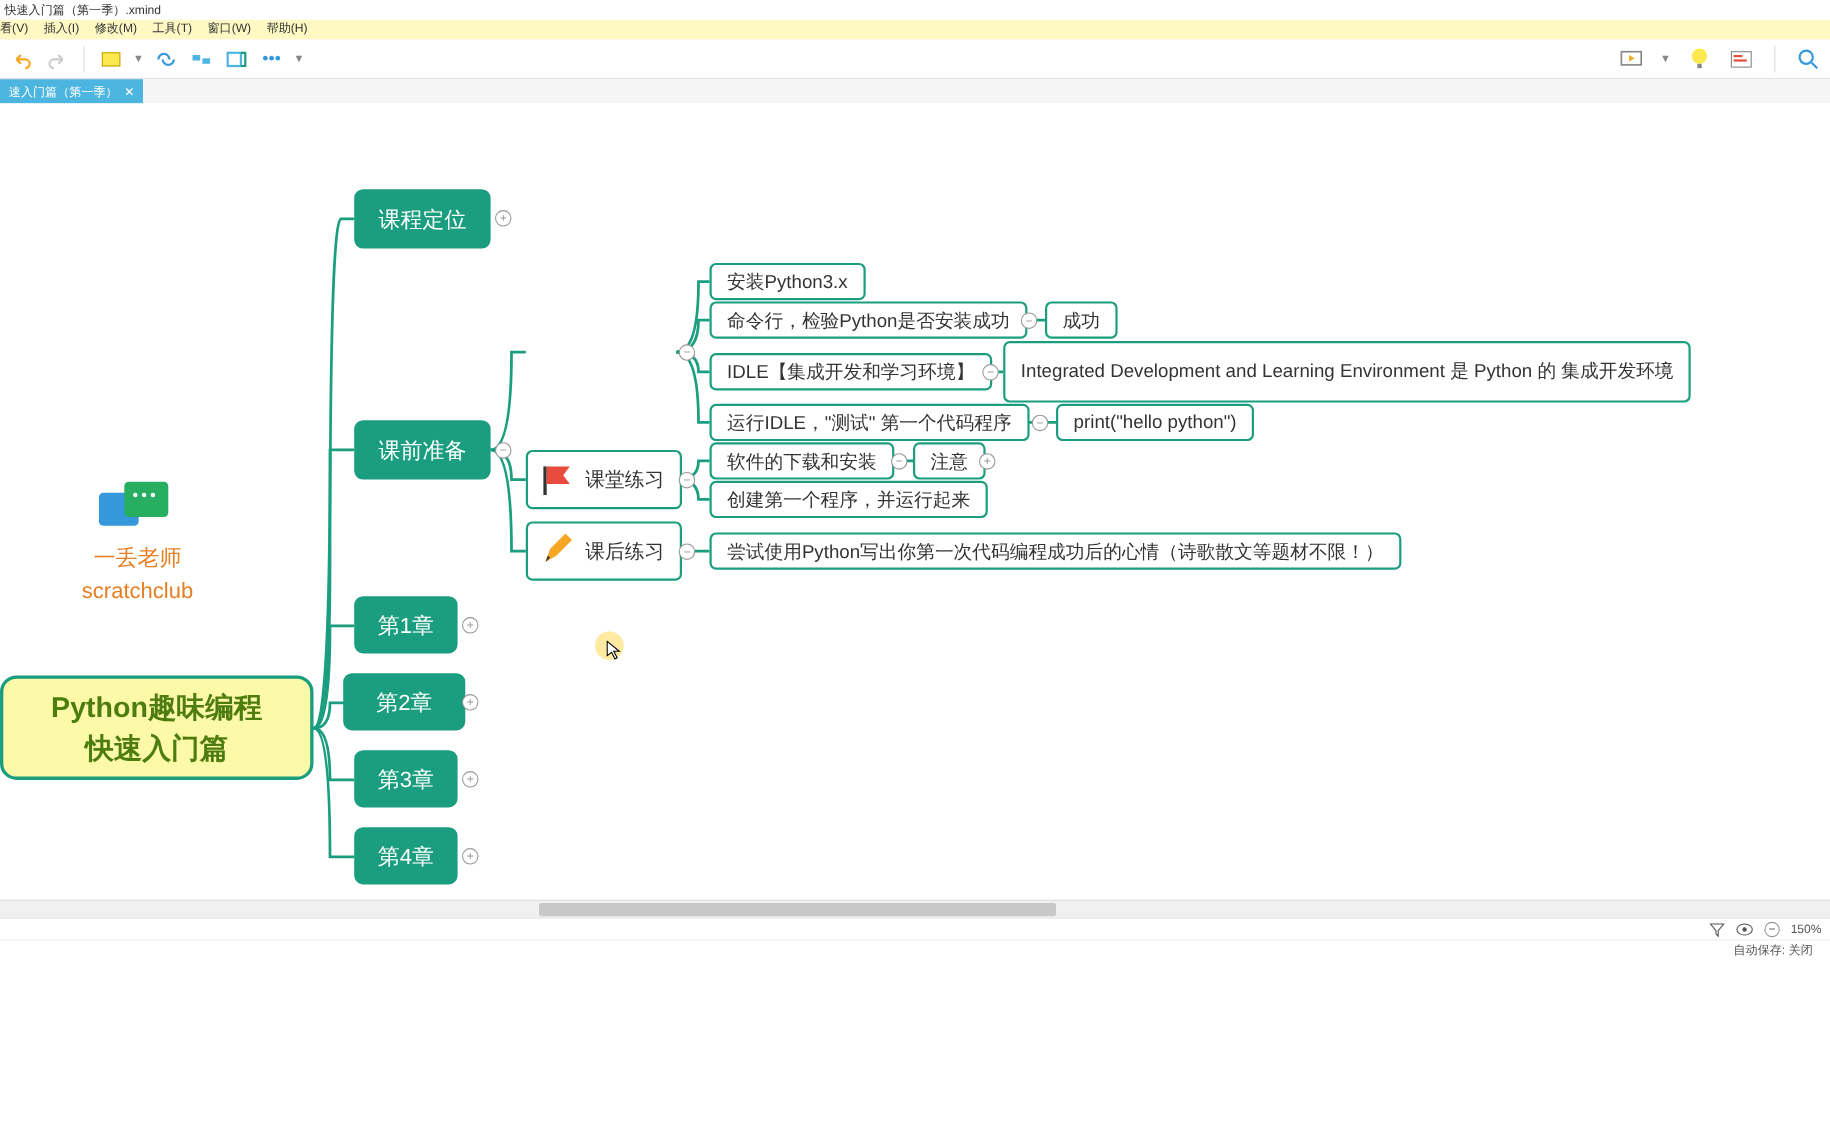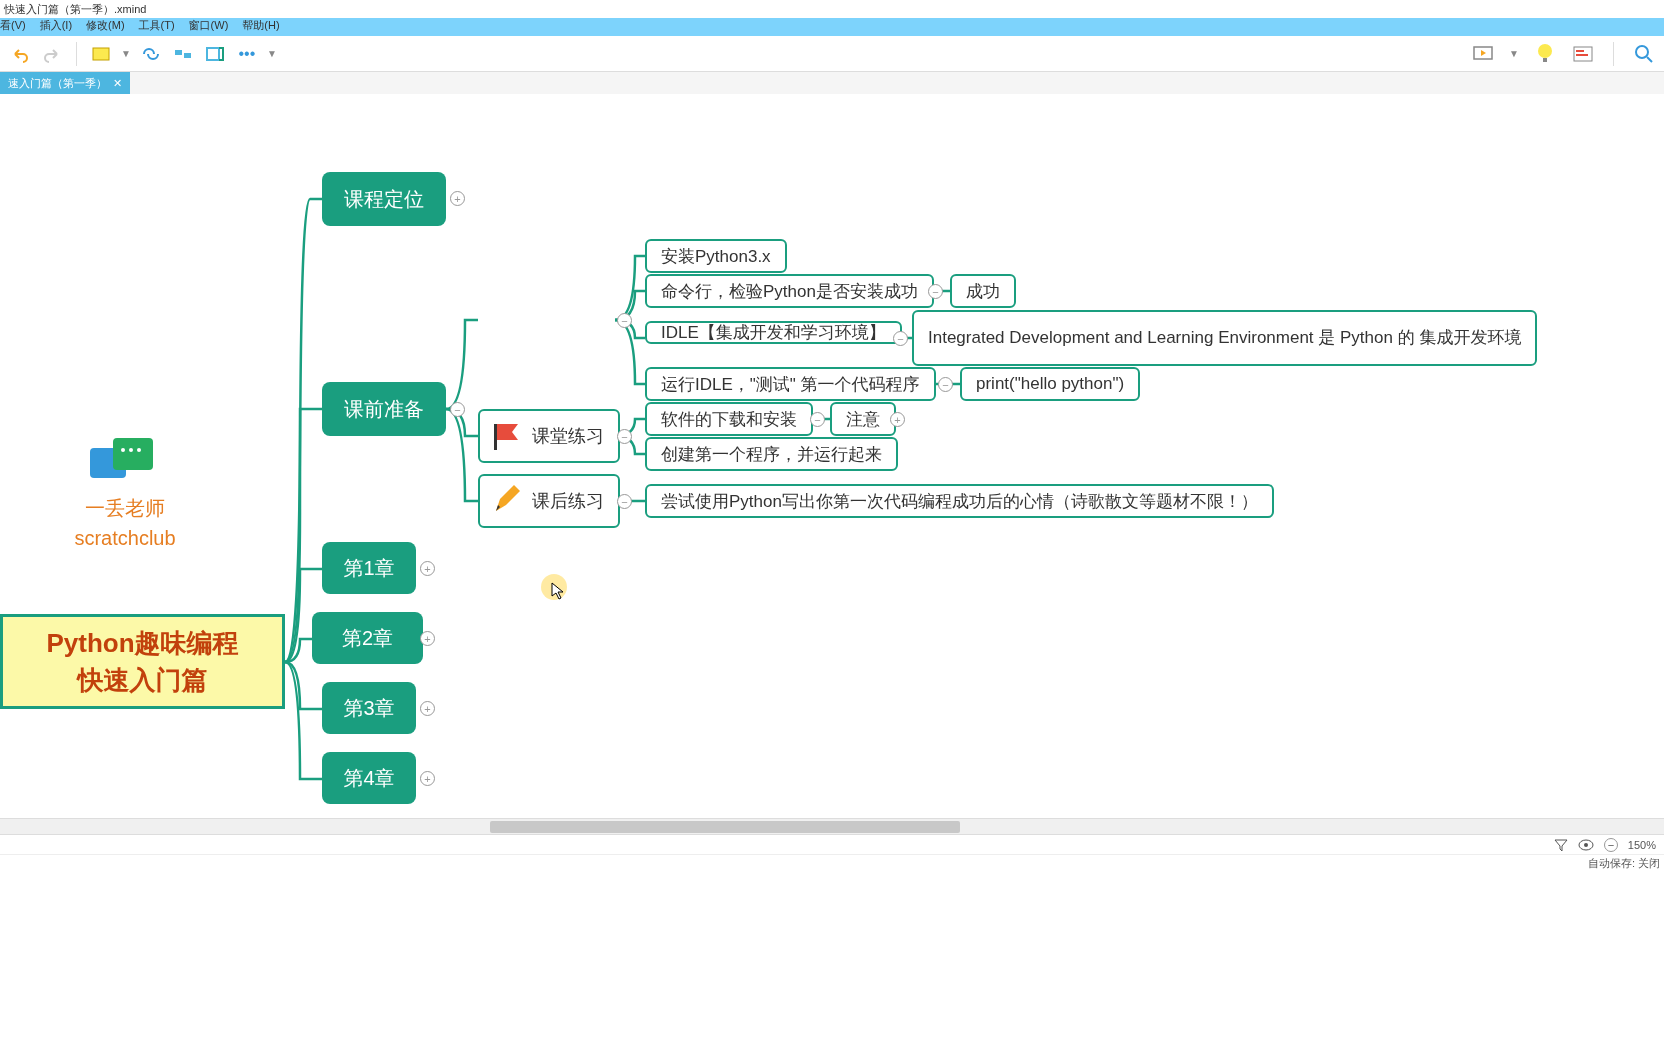--- a/index.html
+++ b/index.html
@@ -1,38 +1,38 @@
 <!DOCTYPE html>
 <html><head>
 <meta charset="utf-8">
 <style>
 * { margin: 0; padding: 0; box-sizing: border-box; }
 body { font-family: "Microsoft YaHei", sans-serif; background: #fff; width: 1664px; height: 1040px; overflow: hidden; position: relative; }
 .titlebar { height: 18px; background: #fff; font-size: 11px; padding: 2px 4px; color: #333; }
-.menubar { height: 18px; background: #7dd3fc; font-size: 11px; padding: 0 0; display: flex; gap: 14px; color: #333; }
+.menubar { height: 18px; background: #fef9c3; font-size: 11px; padding: 0 0; display: flex; gap: 14px; color: #333; }
 .menubar span { cursor: pointer; }
 .toolbar { height: 36px; background: #fff; border-bottom: 1px solid #ddd; display: flex; align-items: center; padding: 0 8px; gap: 8px; }
 .tb-btn { width: 24px; height: 24px; display: flex; align-items: center; justify-content: center; cursor: pointer; }
 .tb-sep { width: 1px; height: 24px; background: #ddd; margin: 0 4px; }
 .tb-right { margin-left: auto; display: flex; gap: 14px; align-items: center; }
 .tabbar { height: 22px; background: #f5f5f5; display: flex; align-items: stretch; }
 .tab { background: #4db6e0; color: #fff; font-size: 11px; padding: 3px 8px; display: flex; align-items: center; gap: 6px; }
 .tab .x { cursor: pointer; }
 .canvas { position: relative; width: 100%; height: 724px; background: #fff; overflow: hidden; }
 .hscroll { height: 16px; background: #f0f0f0; border-top: 1px solid #ddd; position: relative; }
 .hscroll .thumb { position: absolute; left: 490px; width: 470px; height: 12px; top: 2px; background: #c8c8c8; border-radius: 2px; }
 .statusbar { height: 20px; border-top: 1px solid #ddd; display: flex; align-items: center; justify-content: flex-end; gap: 10px; padding: 0 8px; font-size: 11px; color: #555; }
-.statusbar2 { height: 18px; border-top: 1px solid #eee; display: flex; align-items: center; justify-content: flex-end; gap: 10px; padding: 0 4px; font-size: 11px; color: #555; }
+.statusbar2 { height: 18px; border-top: 1px solid #eee; display: flex; align-items: center; justify-content: flex-end; gap: 10px; padding: 0 16px; font-size: 11px; color: #555; }
 
 
 .node { position: absolute; display: flex; align-items: center; justify-content: center; }
 .green { background: #1a9e7f; color: #fff; border-radius: 8px; font-size: 20px; font-weight: 500; }
 .white { background: #fff; border: 2px solid #1a9e7f; border-radius: 6px; font-size: 17px; color: #333; padding: 0 14px; }
 .icon-node { background: #fff; border: 2px solid #1a9e7f; border-radius: 6px; font-size: 18px; color: #333; padding: 6px 14px 6px 10px; gap: 10px; }
-.root { background: #fcf9a8; border: 3px solid #1a9e7f; border-radius: 0; font-size: 26px; font-weight: bold; color: #c2410c; flex-direction: column; line-height: 1.4; }
+.root { background: #fcf9a8; border: 3px solid #1a9e7f; border-radius: 15px; font-size: 26px; font-weight: bold; color: #4d7c0f; flex-direction: column; line-height: 1.4; }
 .teacher { position: absolute; color: #e67e22; font-size: 20px; font-weight: 500; text-align: center; line-height: 1.5; }
 .teacher-icon { position: absolute; }
 .plus { position: absolute; width: 15px; height: 15px; border: 1px solid #999; border-radius: 50%; background: #fff; font-size: 11px; color: #999; display: flex; align-items: center; justify-content: center; cursor: pointer; }
 .minus { position: absolute; width: 15px; height: 15px; border: 1px solid #999; border-radius: 50%; background: #fff; font-size: 11px; color: #999; display: flex; align-items: center; justify-content: center; cursor: pointer; }
 .cursor { position: absolute; width: 26px; height: 26px; background: rgba(255,220,100,0.6); border-radius: 50%; }
 svg.lines { position: absolute; left: 0; top: 0; width: 100%; height: 100%; pointer-events: none; }
 svg.lines path, svg.lines line { stroke: #1a9e7f; stroke-width: 2.5; fill: none; }
 </style>
 </head>
 <body>
@@ -201,21 +201,21 @@
         <path d="M6 26 L10 22 L8 20 Z" fill="#333"></path>
       </svg>
     <span>课后练习</span>
   </div>
   <div class="minus" style="left:617px;top:400px;">−</div>
 
   <div class="node white" style="left:645px;top:145px;height:34px;">安装Python3.x</div>
   <div class="node white" style="left:645px;top:180px;height:34px;">命令行，检验Python是否安装成功</div>
   <div class="minus" style="left:928px;top:190px;">−</div>
   <div class="node white" style="left:950px;top:180px;height:34px;">成功</div>
-  <div class="node white" style="left:645px;top:227px;height:23px;">IDLE【集成开发和学习环境】</div>
+  <div class="node white" style="left:645px;top:227px;height:34px;">IDLE【集成开发和学习环境】</div>
   <div class="minus" style="left:893px;top:237px;">−</div>
   <div class="node white" style="left:912px;top:216px;height:56px;flex-direction:column;align-items:flex-start;justify-content:center;line-height:1.4;">Integrated Development and Learning Environment 是 Python 的 集成开发环境</div>
   <div class="node white" style="left:645px;top:273px;height:34px;">运行IDLE，"测试" 第一个代码程序</div>
   <div class="minus" style="left:938px;top:283px;">−</div>
   <div class="node white" style="left:960px;top:273px;height:34px;">print("hello python")</div>
 
   <div class="node white" style="left:645px;top:308px;height:34px;">软件的下载和安装</div>
   <div class="minus" style="left:810px;top:318px;">−</div>
   <div class="node white" style="left:830px;top:308px;height:34px;">注意</div>
   <div class="plus" style="left:890px;top:318px;">+</div>

